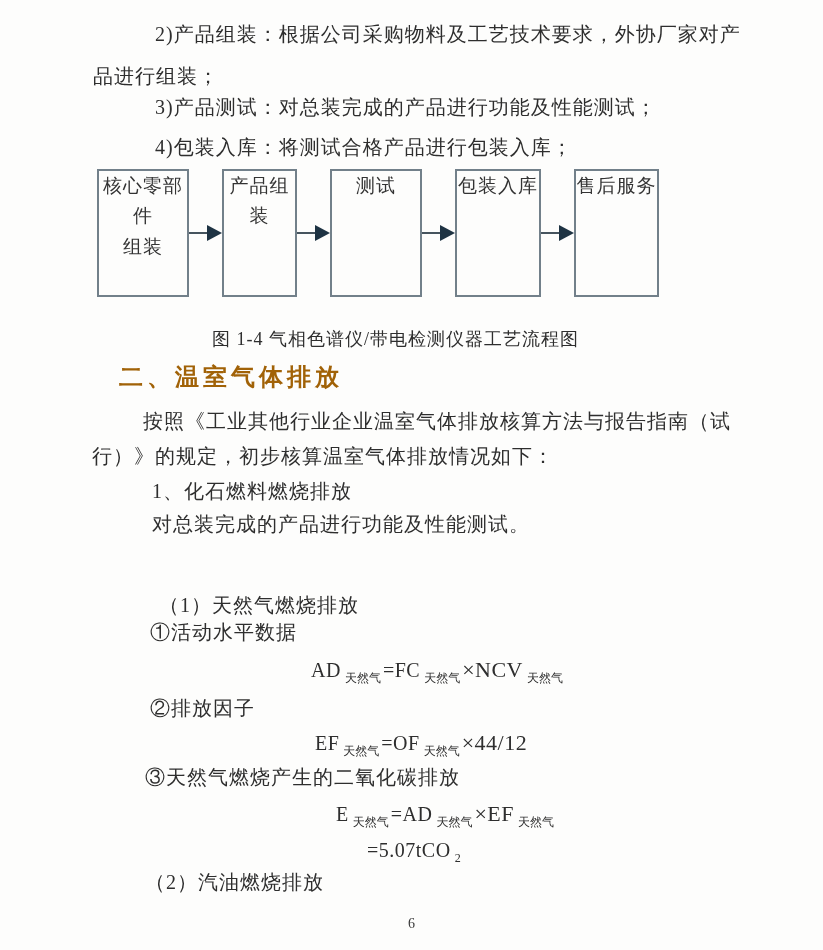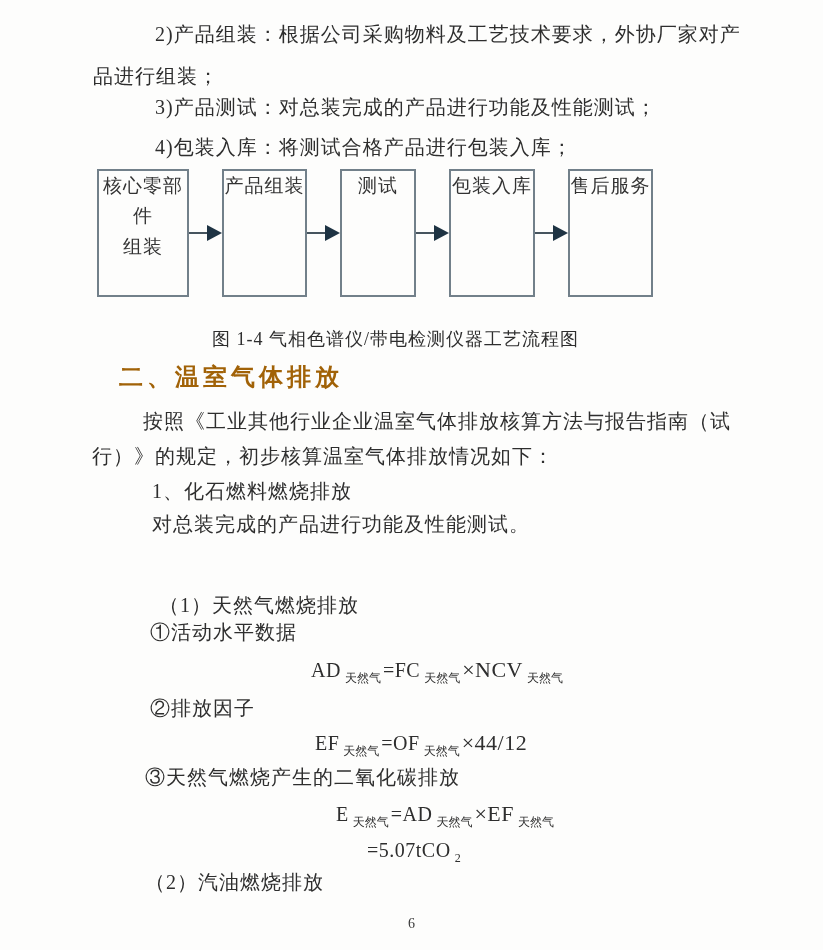--- a/index.html
+++ b/index.html
@@ -52,22 +52,22 @@
     align-items: flex-start;
     justify-content: center;
     text-align: center;
     font-size: 19px;
     letter-spacing: 1px;
     color: #333;
     box-sizing: border-box;
   }
   .fc-box span { white-space: pre-line; line-height: 1.6; }
   .fc-b1 { width: 92px; }
-  .fc-b2 { width: 85px; }
-  .fc-b3 { width: 76px; font-family: Liberation Serif, serif; }
+  .fc-b2 { width: 75px; }
+  .fc-b3 { width: 92px; font-family: Liberation Serif, serif; }
   .fc-b4 { width: 86px; }
   .fc-b5 { width: 85px; }
   .fc-arrow {
     width: 33px;
     display: flex;
     align-items: center;
   }
   .fc-arrow .shaft {
     flex: 1;
     height: 2px;

